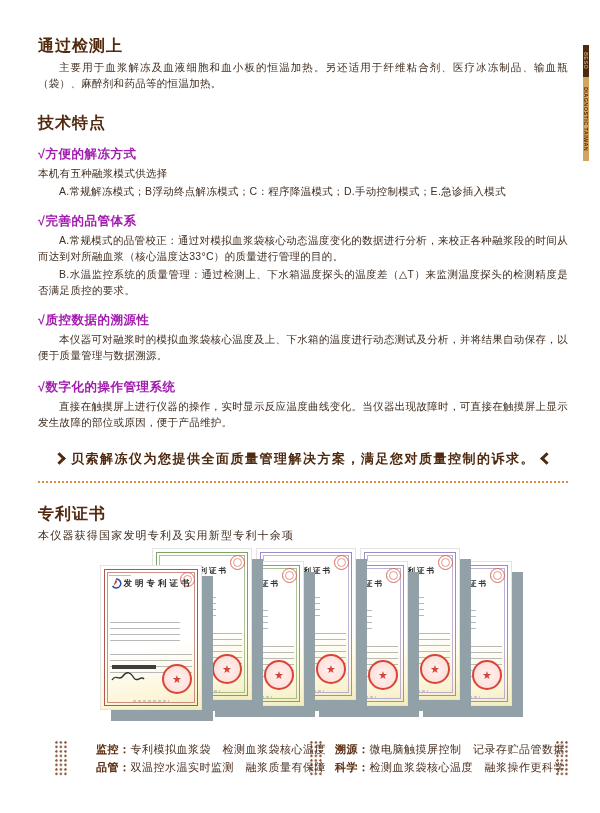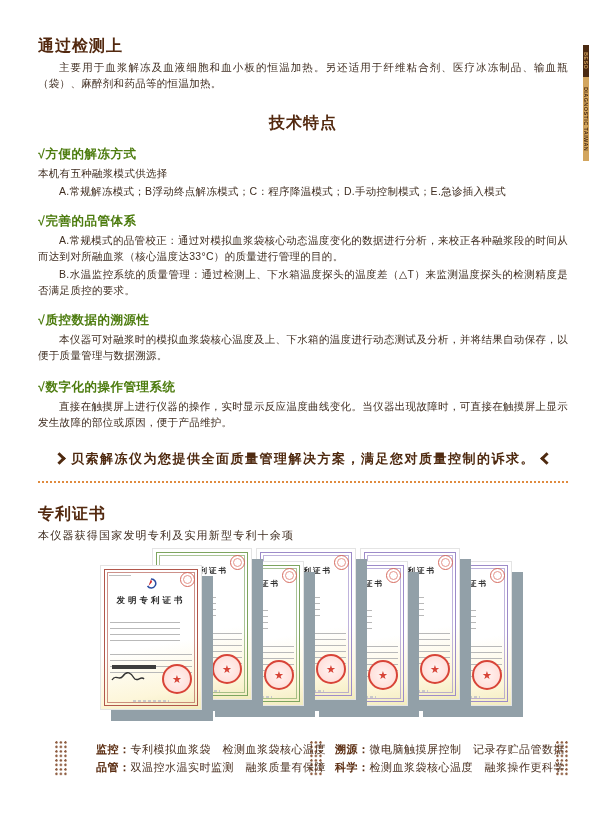--- a/index.html
+++ b/index.html
@@ -2,27 +2,27 @@
 <html><head>
 <meta charset="utf-8">
 <style>
   html,body{margin:0;padding:0;background:#fff;}
   .page{position:relative;width:600px;height:813px;background:#fff;overflow:hidden;
         font-family:"Liberation Sans","DejaVu Sans",sans-serif;}
   .content{position:absolute;left:38px;width:530px;top:0;}
 
   .sec{font-size:16px;line-height:20px;font-weight:bold;color:#53290f;margin:0;letter-spacing:1px;}
   .sec.scope{padding-top:36px;}
-  .sec.features{margin-top:22px;text-align:center;}
+  .sec.features{margin-top:22px;}
   .sec.patents{margin-top:21px;}
 
   .body{font-size:10.5px;line-height:16px;color:#3f2d20;margin:3px 0 0 0;text-align:justify;letter-spacing:.3px;}
   .indent{text-indent:2em;}
 
-  .gold{font-size:12.5px;font-weight:bold;color:#4d7c0f;margin:13px 0 0 0;letter-spacing:.5px;}
+  .gold{font-size:12.5px;font-weight:bold;color:#a21caf;margin:13px 0 0 0;letter-spacing:.5px;}
   .f2 .gold{margin-top:14px;}
   .f3 .gold{margin-top:14px;}
   .f4 .gold{margin-top:16px;}
   .feat p.body{margin-top:2px;}
 
   .slogan{margin-top:20px;text-align:center;font-size:13px;font-weight:bold;color:#4f2a10;letter-spacing:1.5px;}
   .chev{display:inline-block;width:6px;height:6px;border-top:3px solid #4f2a10;border-right:3px solid #4f2a10;vertical-align:middle;margin:0 7px 2px 7px;}
   .chev.right{transform:rotate(45deg);}
   .chev.left{transform:rotate(-135deg);}
 
@@ -39,21 +39,21 @@
   .c3{left:204px;top:16px;width:98px;height:143px;z-index:7;}
   .c4{left:256px;top:3px;width:98px;height:150px;z-index:6;}
   .c5{left:308px;top:16px;width:98px;height:143px;z-index:5;}
   .c6{left:360px;top:3px;width:98px;height:150px;z-index:4;}
   .c7{left:412px;top:16px;width:98px;height:143px;z-index:3;}
 
   .cert-frame{position:absolute;inset:3px;border:1px solid var(--accent,#b2564b);pointer-events:none;}
   .cert-frame::after{content:"";position:absolute;inset:2px;border:1px solid var(--accent,#b2564b);opacity:.65;}
 
   .cert-head{position:absolute;top:13px;left:0;right:0;display:flex;justify-content:center;align-items:center;gap:3px;}
-  .cert.front .cert-head{flex-direction:column;gap:2px;top:9px;}
+  .cert.front .cert-head{gap:2px;top:9px;}
   .cert-title{font-family:"Liberation Serif","DejaVu Serif",serif;font-size:7.5px;font-weight:bold;color:#2a2a2a;letter-spacing:2px;white-space:nowrap;}
   .cert.front .cert-title{font-size:8.5px;letter-spacing:3px;}
   .cert-stamp{position:absolute;top:6px;right:6px;width:13px;height:13px;border:1px solid #d66a5e;border-radius:50%;}
   .cert-stamp::after{content:"";position:absolute;inset:2px;border:1px solid #e5968d;border-radius:50%;}
   .cert-serial{position:absolute;top:9px;left:8px;width:22px;height:1px;background:#bfbfbf;}
 
   .cert-lines{position:absolute;background:repeating-linear-gradient(180deg,#b9b9b9 0 1px,transparent 1px 6px);}
   .cert-lines.a{top:48px;left:9px;width:55%;height:23px;}
   .cert-lines.b{top:84px;left:9px;right:9px;height:34px;}
   .cert.front .cert-lines.a{top:56px;width:70%;height:23px;}

